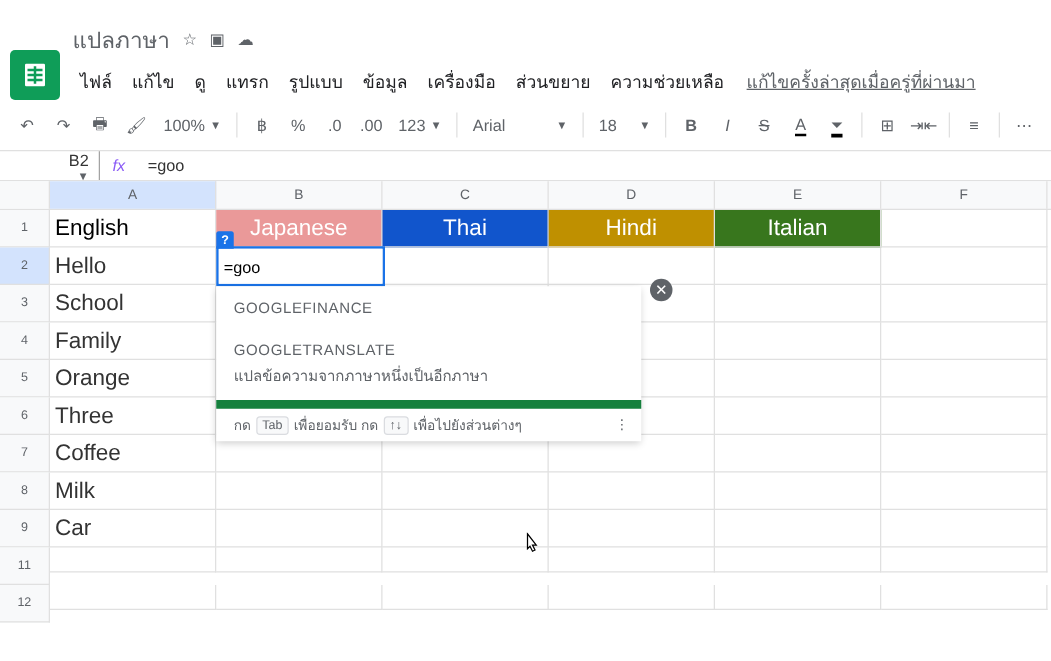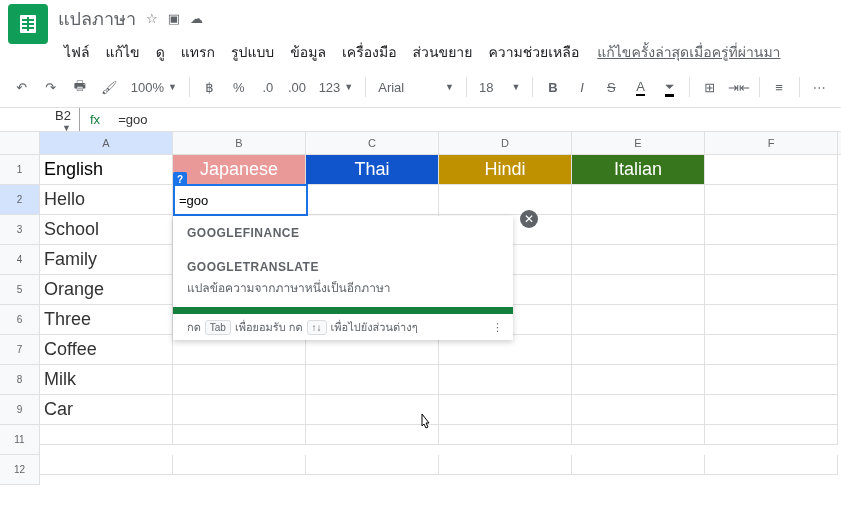--- a/index.html
+++ b/index.html
@@ -1,54 +1,54 @@
 <!DOCTYPE html>
 <html><head>
 <meta charset="utf-8">
 <style>
 * { margin: 0; padding: 0; box-sizing: border-box; }
 body { font-family: Arial, sans-serif; font-size: 13px; color: #333; background: #fff; overflow: hidden; width: 841px; height: 529px; }
-.header { display: flex; align-items: flex-start; padding: 4px 8px 0; }
+.header { display: flex; align-items: flex-end; padding: 17px 8px 0; }
 .logo { width: 40px; height: 40px; background: #0f9d58; border-radius: 4px; display: flex; align-items: center; justify-content: center; margin-right: 10px; }
 .logo svg { width: 24px; height: 24px; }
 .title-area { flex: 1; }
 .title-row { display: flex; align-items: center; gap: 10px; }
 .doc-title { font-size: 18px; color: #5f6368; }
 .title-icons { display: flex; gap: 10px; color: #5f6368; }
 .menu-bar { display: flex; gap: 4px; margin-top: 4px; font-size: 14px; color: #202124; align-items: center; }
 .menu-item { padding: 4px 6px; cursor: pointer; }
 .last-edit { color: #5f6368; text-decoration: underline; margin-left: 8px; cursor: pointer; }
 .toolbar { display: flex; align-items: center; padding: 6px 8px; border-bottom: 1px solid #e0e0e0; gap: 2px; }
 .tb-btn { width: 28px; height: 28px; display: flex; align-items: center; justify-content: center; color: #5f6368; cursor: pointer; border-radius: 2px; }
 .tb-sep { width: 1px; height: 20px; background: #e0e0e0; margin: 0 4px; }
 .tb-text { padding: 0 6px; color: #5f6368; font-size: 13px; cursor: pointer; display: flex; align-items: center; gap: 4px; }
 .fml-bar { display: flex; align-items: center; border-bottom: 1px solid #e0e0e0; height: 24px; }
 .name-box { width: 80px; padding: 0 8px; font-size: 13px; color: #333; display: flex; align-items: flex-end; justify-content: space-between; border-right: 1px solid #a3a3a3; height: 100%; flex-direction: column; }
-.fx { padding: 0 10px; color: #15803d; font-size: 13px; }
+.fx { padding: 0 10px; color: #8b5cf6; font-style: italic; font-size: 13px; }
 .fml-input { flex: 1; padding: 0 8px; font-size: 13px; color: #333; border: none; outline: none; }
 .grid { position: relative; }
 .col-headers { display: flex; background: #f8f9fa; border-bottom: 1px solid #e0e0e0; }
 .corner { width: 40px; height: 22px; border-right: 1px solid #e0e0e0; background: #f8f9fa; }
 .col-h { width: 133px; height: 22px; border-right: 1px solid #e0e0e0; display: flex; align-items: center; justify-content: center; font-size: 11px; color: #5f6368; }
 .col-h.sel { background: #d3e3fd; }
 .row { display: flex; }
 .row-h { width: 40px; height: 30px; border-right: 1px solid #e0e0e0; border-bottom: 1px solid #e0e0e0; background: #f8f9fa; display: flex; align-items: center; justify-content: center; font-size: 10px; color: #5f6368; }
 .row-h.sel { background: #d3e3fd; }
 .cell { width: 133px; height: 30px; border-right: 1px solid #e0e0e0; border-bottom: 1px solid #e0e0e0; padding: 2px 4px; display: flex; align-items: center; font-size: 18px; overflow: hidden; white-space: nowrap; }
 .hdr-en { background: #fff; color: #000; }
 .hdr-th { background: #1155cc; color: #fff; justify-content: center; }
 .hdr-jp { background: #ea9999; color: #fff; justify-content: center; }
 .hdr-hi { background: #bf9000; color: #fff; justify-content: center; }
 .hdr-it { background: #38761d; color: #fff; justify-content: center; }
 .active-cell { position: absolute; left: 173px; top: 52px; width: 135px; height: 32px; border: 2px solid #1a73e8; background: #fff; z-index: 5; }
 .active-cell input { width: 100%; height: 100%; border: none; outline: none; padding: 0 4px; font-size: 13px; font-family: inherit; }
 .help-badge { position: absolute; top: -14px; left: -2px; width: 14px; height: 14px; background: #1a73e8; color: #fff; font-size: 10px; font-weight: bold; display: flex; align-items: center; justify-content: center; border-radius: 2px 2px 0 0; }
 .autocomplete { position: absolute; left: 173px; top: 84px; width: 340px; background: #fff; box-shadow: 0 2px 6px rgba(0,0,0,0.2); z-index: 10; font-size: 13px; }
 .ac-item { padding: 10px 14px; cursor: pointer; }
-.ac-name { color: #5f6368; font-weight: 700; letter-spacing: 0.5px; font-size: 12px; }
+.ac-name { color: #5f6368; font-weight: 400; letter-spacing: 0.5px; font-size: 12px; }
 .ac-desc { color: #5f6368; font-size: 12px; margin-top: 4px; }
 .ac-hint { padding: 4px 14px; border-top: 7px solid #15803d; color: #5f6368; font-size: 11px; display: flex; align-items: center; gap: 4px; }
 .key { border: 1px solid #dadce0; border-radius: 3px; padding: 1px 4px; font-size: 10px; background: #f8f9fa; }
 .close-ac { position: absolute; left: 520px; top: 78px; width: 18px; height: 18px; background: #5f6368; color: #fff; border-radius: 50%; display: flex; align-items: center; justify-content: center; font-size: 12px; cursor: pointer; z-index: 11; }
 .ac-more { position: absolute; right: 10px; top: 50%; transform: translateY(-50%); color: #5f6368; cursor: pointer; }
 .cursor-ptr { position: absolute; left: 417px; top: 281px; z-index: 20; pointer-events: none; }
 .dd-arrow { font-size: 9px; color: #5f6368; }
 .underline-a { border-bottom: 2px solid #000; }
 .fill-a { border-bottom: 3px solid #000; padding-bottom: 1px; }
 </style>

